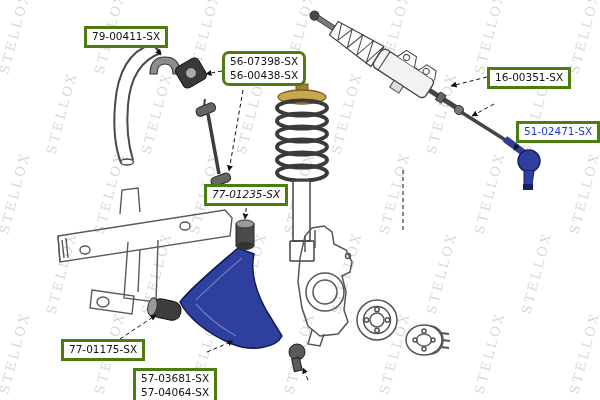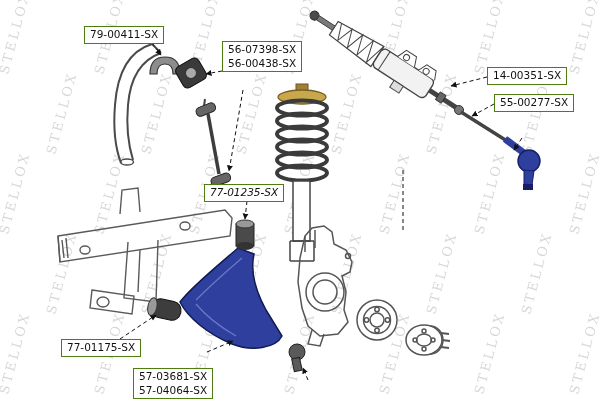--- a/index.html
+++ b/index.html
@@ -1,21 +1,21 @@
 <!DOCTYPE html>
 <html><head>
 <meta charset="utf-8">
 <style>
   * { margin:0; padding:0; box-sizing:border-box; }
   html,body { width:600px; height:400px; }
   body { background:#ffffff; font-family:"DejaVu Sans", sans-serif; }
   .stage { position:relative; width:600px; height:400px; background:#fff; overflow:hidden; }
   .stage > svg { position:absolute; left:0; top:0; }
   .part-label {
-    position:absolute; border:1px solid #4d7c0f; background:#ffffff;
+    position:absolute; border:3px solid #4d7c0f; background:#ffffff;
     padding:1px 5px; font-size:10.5px; line-height:1.3; color:#111;
     text-align:center; white-space:nowrap; cursor:pointer; z-index:5;
   }
   .part-label .ln { display:block; }
   .wm-text { font-family:"DejaVu Serif", serif; font-size:13px; letter-spacing:3px; }
 </style>
 </head>
 <body>
 
 <div class="stage">
@@ -224,33 +224,33 @@
       <path d="M207,352 L233,341" marker-end="url(#arr)"></path>
       <path d="M308,380 L303,368" marker-end="url(#arr)"></path>
       <path d="M403,170 L403,230"></path>
     </g>
   </svg>
 
   <div class="part-label" style="left:84px; top:26px;">
     <span class="ln">79-00411-SX</span>
   </div>
 
-  <div class="part-label" style="left:222px; top:41px;">
+  <div class="part-label" style="left:222px; top:51px;border-radius:7px;">
     <span class="ln">56-07398-SX</span>
     <span class="ln">56-00438-SX</span>
   </div>
 
   <div class="part-label" style="left:487px; top:67px;">
-    <span class="ln">14-00351-SX</span>
-  </div>
-
-  <div class="part-label" style="left:494px; top:94px;">
-    <span class="ln">55-00277-SX</span>
-  </div>
-
+    <span class="ln">16-00351-SX</span>
+  </div>
+
+
+  <div class="part-label" style="left: 516px; top: 121px; color: rgb(34, 54, 204);">
+    <span class="ln">51-02471-SX</span>
+  </div>
 
   <div class="part-label" style="left:204px; top:184px;font-style:italic;">
     <span class="ln">77-01235-SX</span>
   </div>
 
   <div class="part-label" style="left:61px; top:339px;">
     <span class="ln">77-01175-SX</span>
   </div>
 
   <div class="part-label" style="left:133px; top:368px;">

